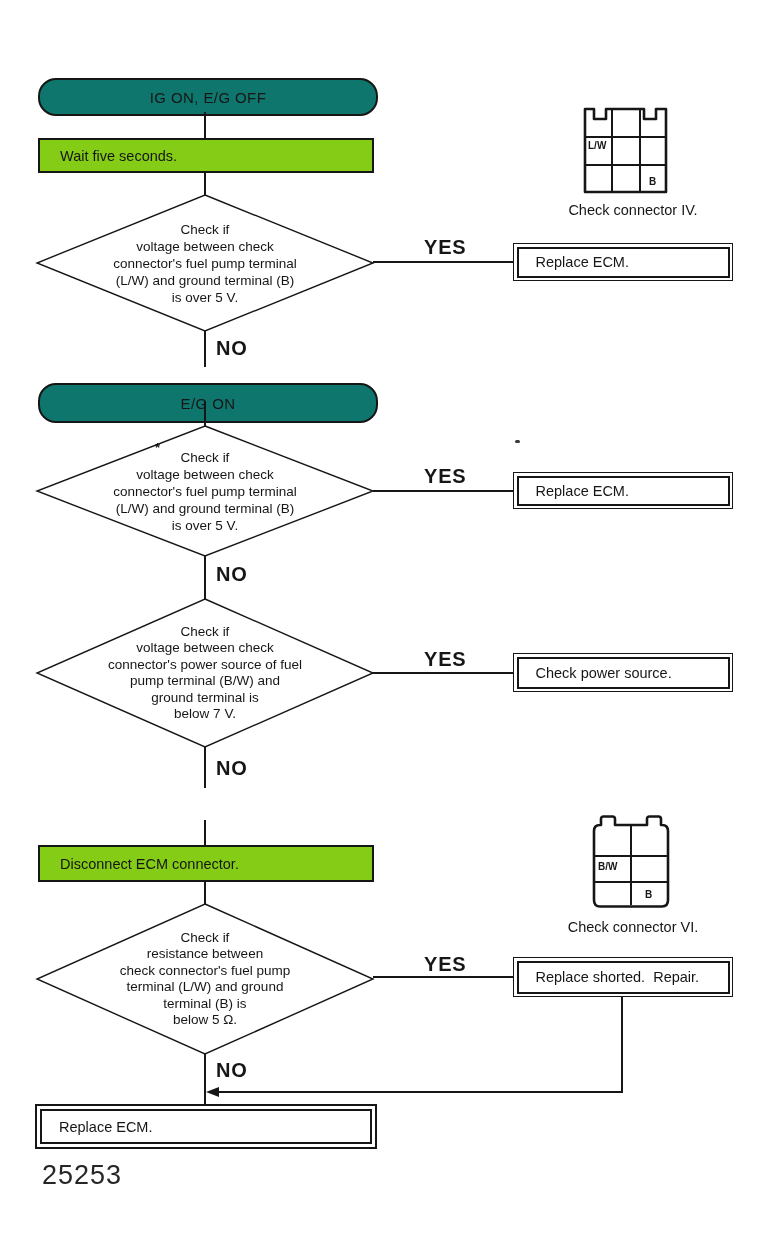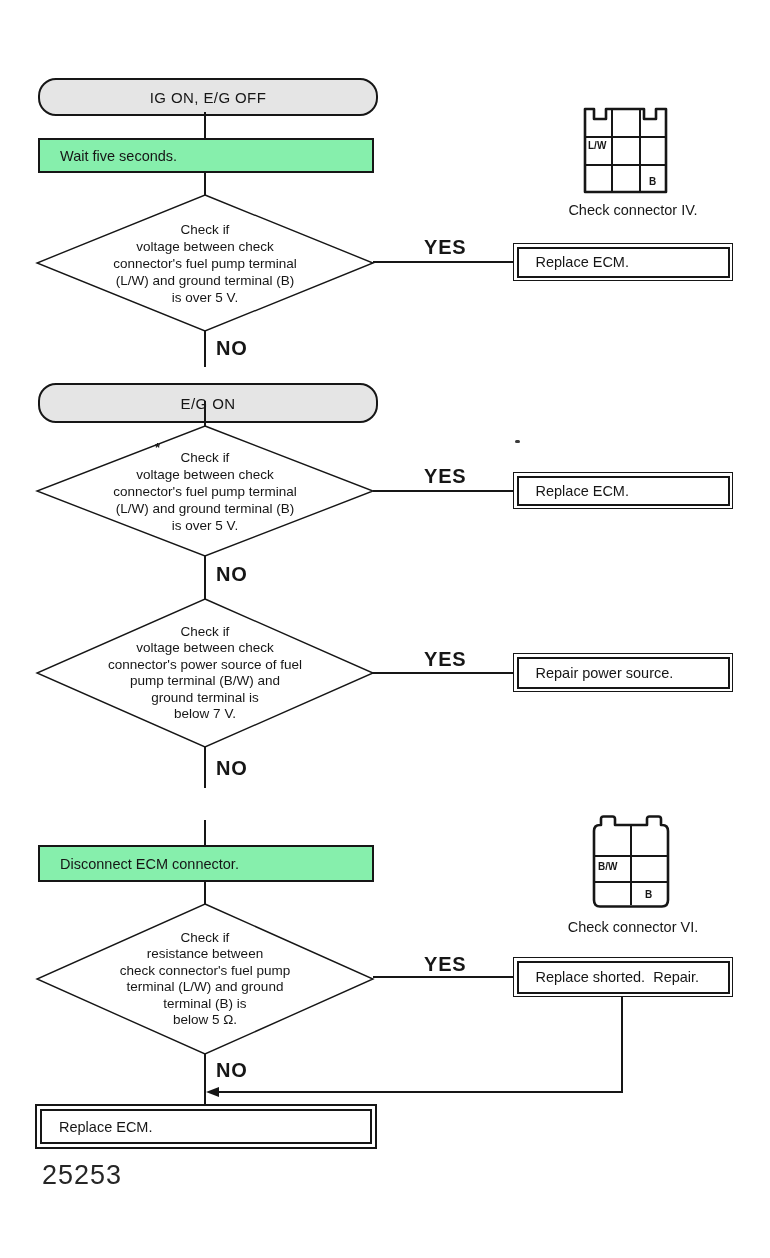--- a/index.html
+++ b/index.html
@@ -3,27 +3,27 @@
 <meta charset="utf-8">
 <style>
   html,body{margin:0;padding:0;background:#e8e8e8;}
   #canvas{
     position:relative;width:770px;height:1258px;background:#ffffff;
     font-family:"Liberation Sans",sans-serif;color:#161616;overflow:hidden;
     margin:0 auto;
   }
   .terminal{
     position:absolute;left:38px;width:336px;height:34px;
-    border:2px solid #161616;border-radius:18px;background:#e5e5e5;
+    border:2px solid #161616;border-radius:18px;background:#0f766e;
     display:flex;align-items:center;justify-content:center;
     font-size:15px;letter-spacing:.4px;
   }
   .process{
     position:absolute;left:38px;width:336px;height:35px;
-    border:2px solid #161616;background:#86efac;
+    border:2px solid #161616;background:#84cc16;
     display:flex;align-items:center;padding-left:20px;box-sizing:border-box;
     font-size:14.5px;
   }
   .diamond{position:absolute;}
   .diamond svg{position:absolute;inset:0;width:100%;height:100%;}
   .diamond polygon{fill:#fff;stroke:#161616;stroke-width:1.4;}
   .dtext{
     position:absolute;inset:0;display:flex;flex-direction:column;
     align-items:center;justify-content:center;text-align:center;
     font-size:13.5px;line-height:17px;
@@ -147,21 +147,21 @@
   </div>
 
   <div class="result" style="top:472px;height:37px;">
     <div class="result-in">
       <span>Replace ECM.</span>
     </div>
   </div>
 
   <div class="result" style="top:653px;height:39px;">
     <div class="result-in">
-      <span>Repair power source.</span>
+      <span>Check power source.</span>
     </div>
   </div>
 
   <div class="result" style="top:957px;height:40px;">
     <div class="result-in">
       <span>Replace shorted.  Repair.</span>
     </div>
   </div>
 
   <svg class="conn" style="left:583px;top:106px;width:85px;height:88px;" viewBox="0 0 85 88">

